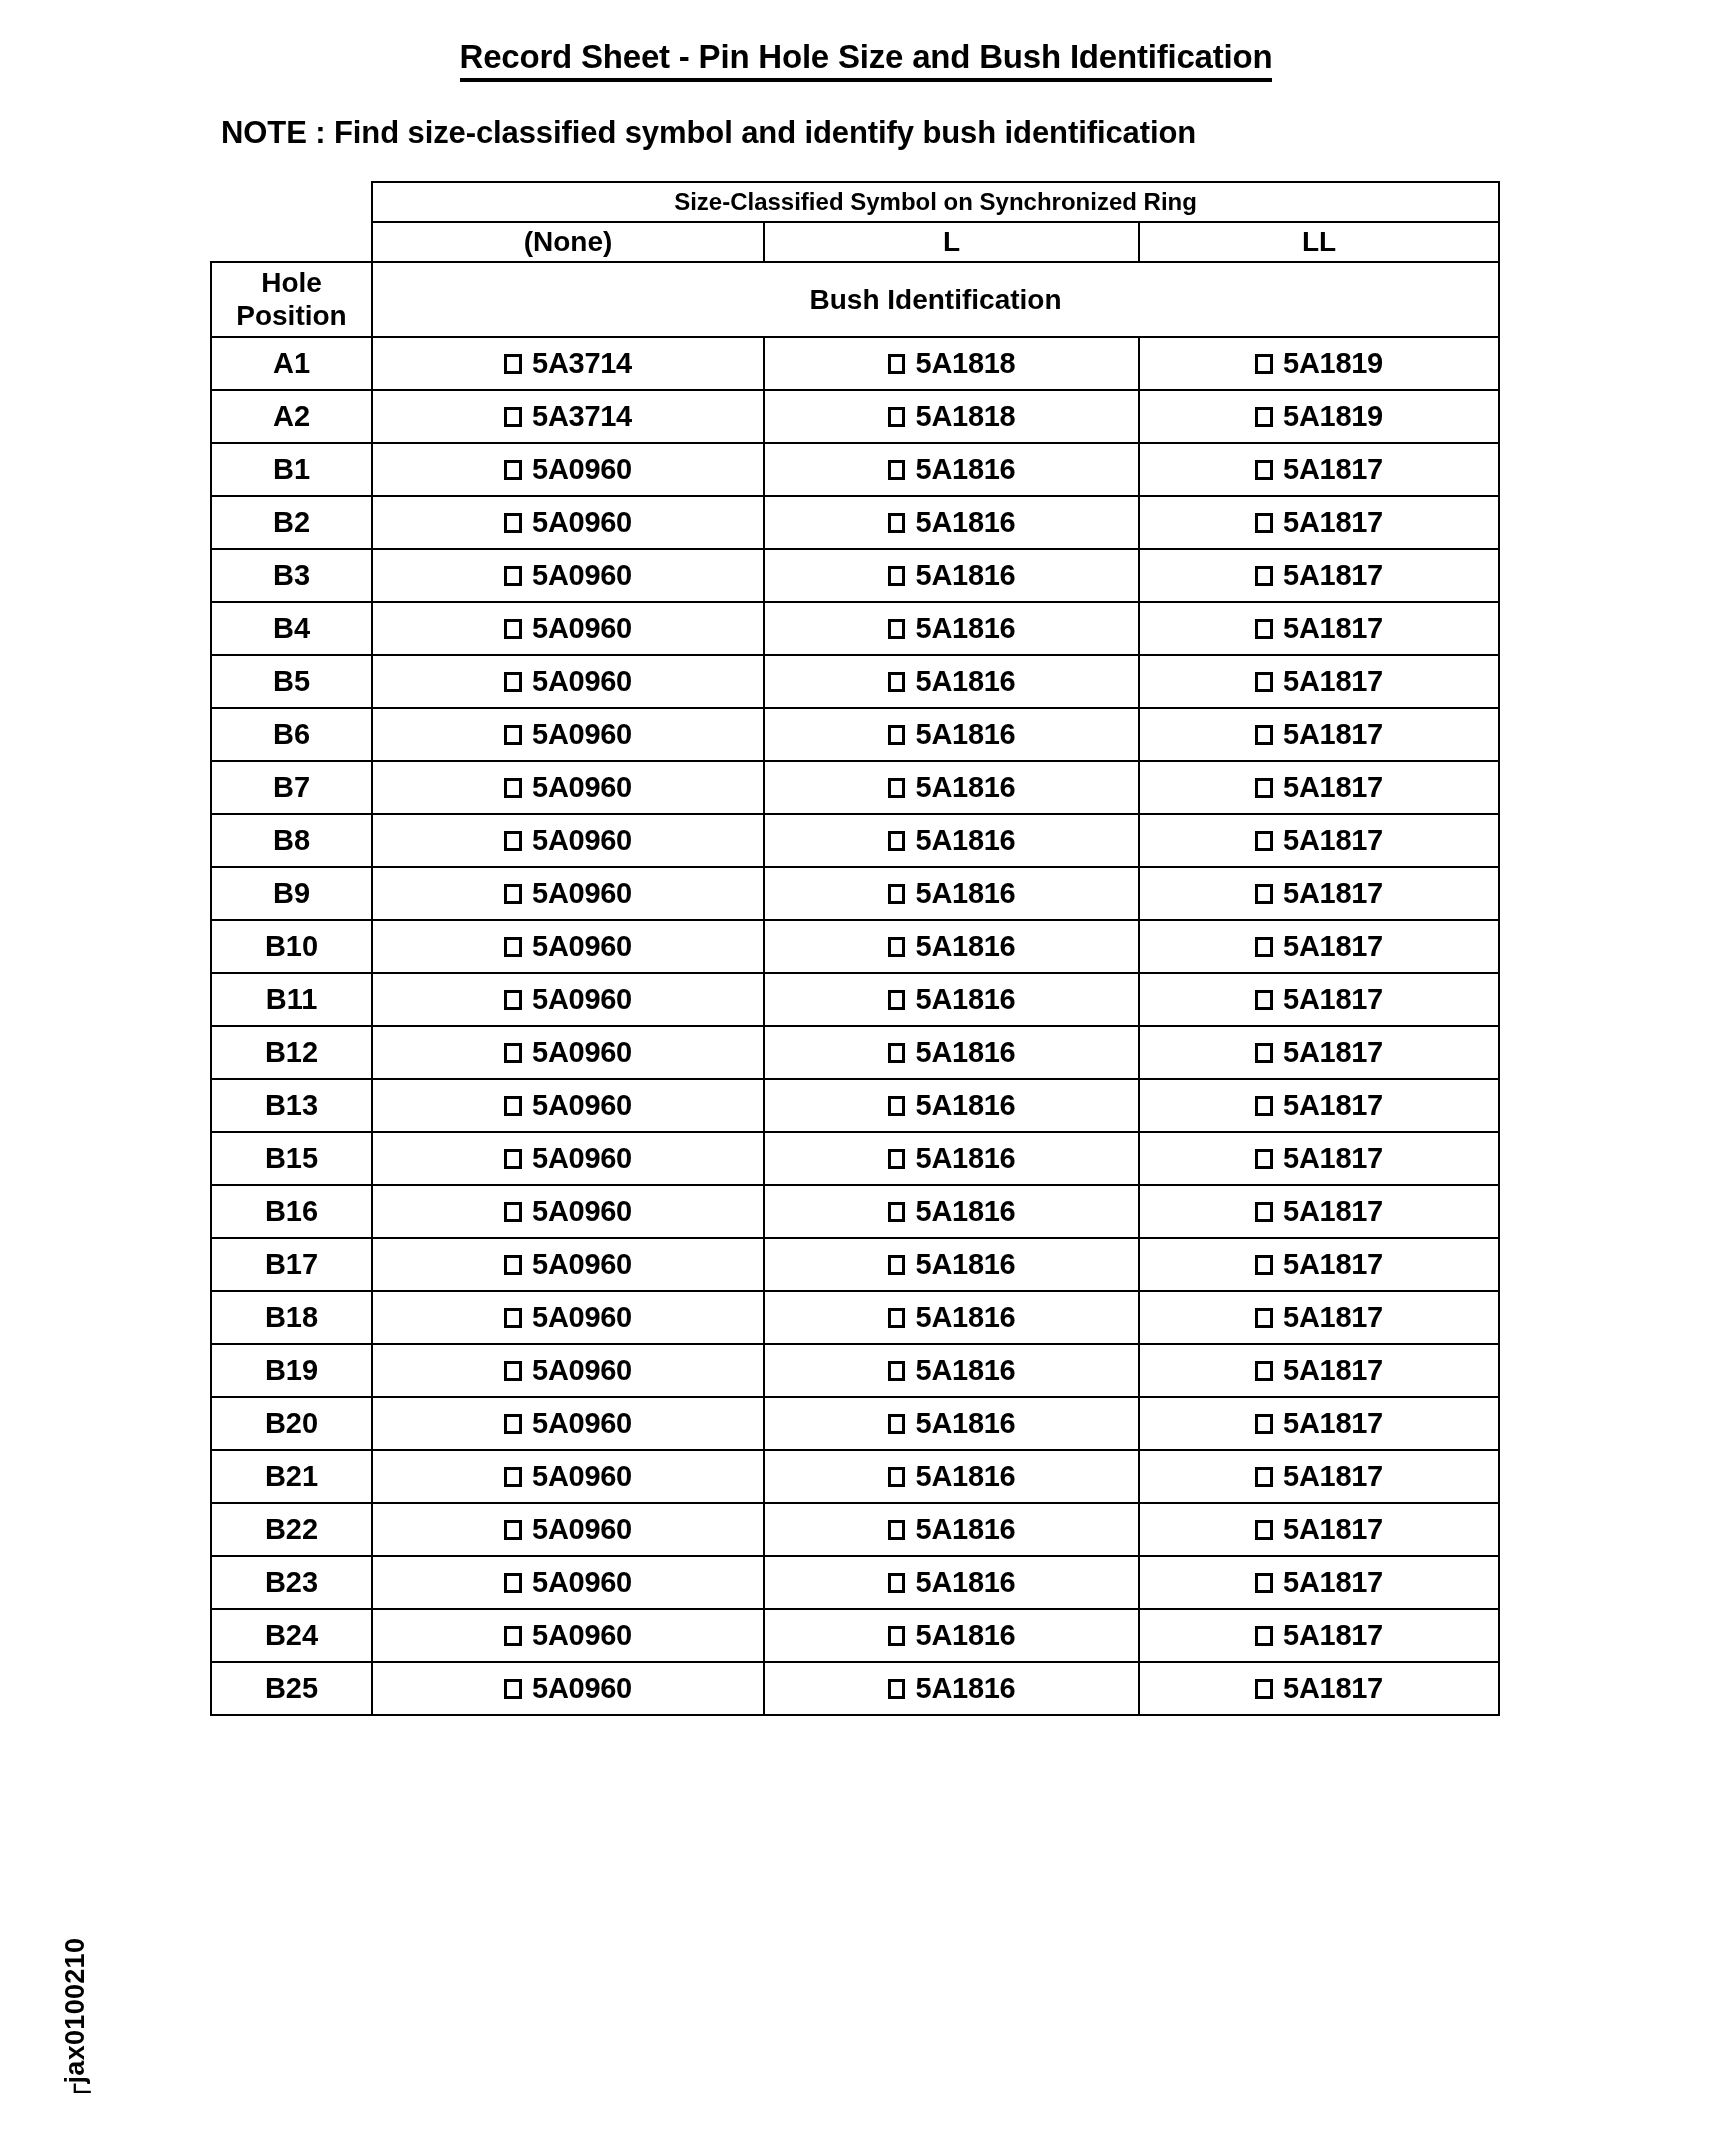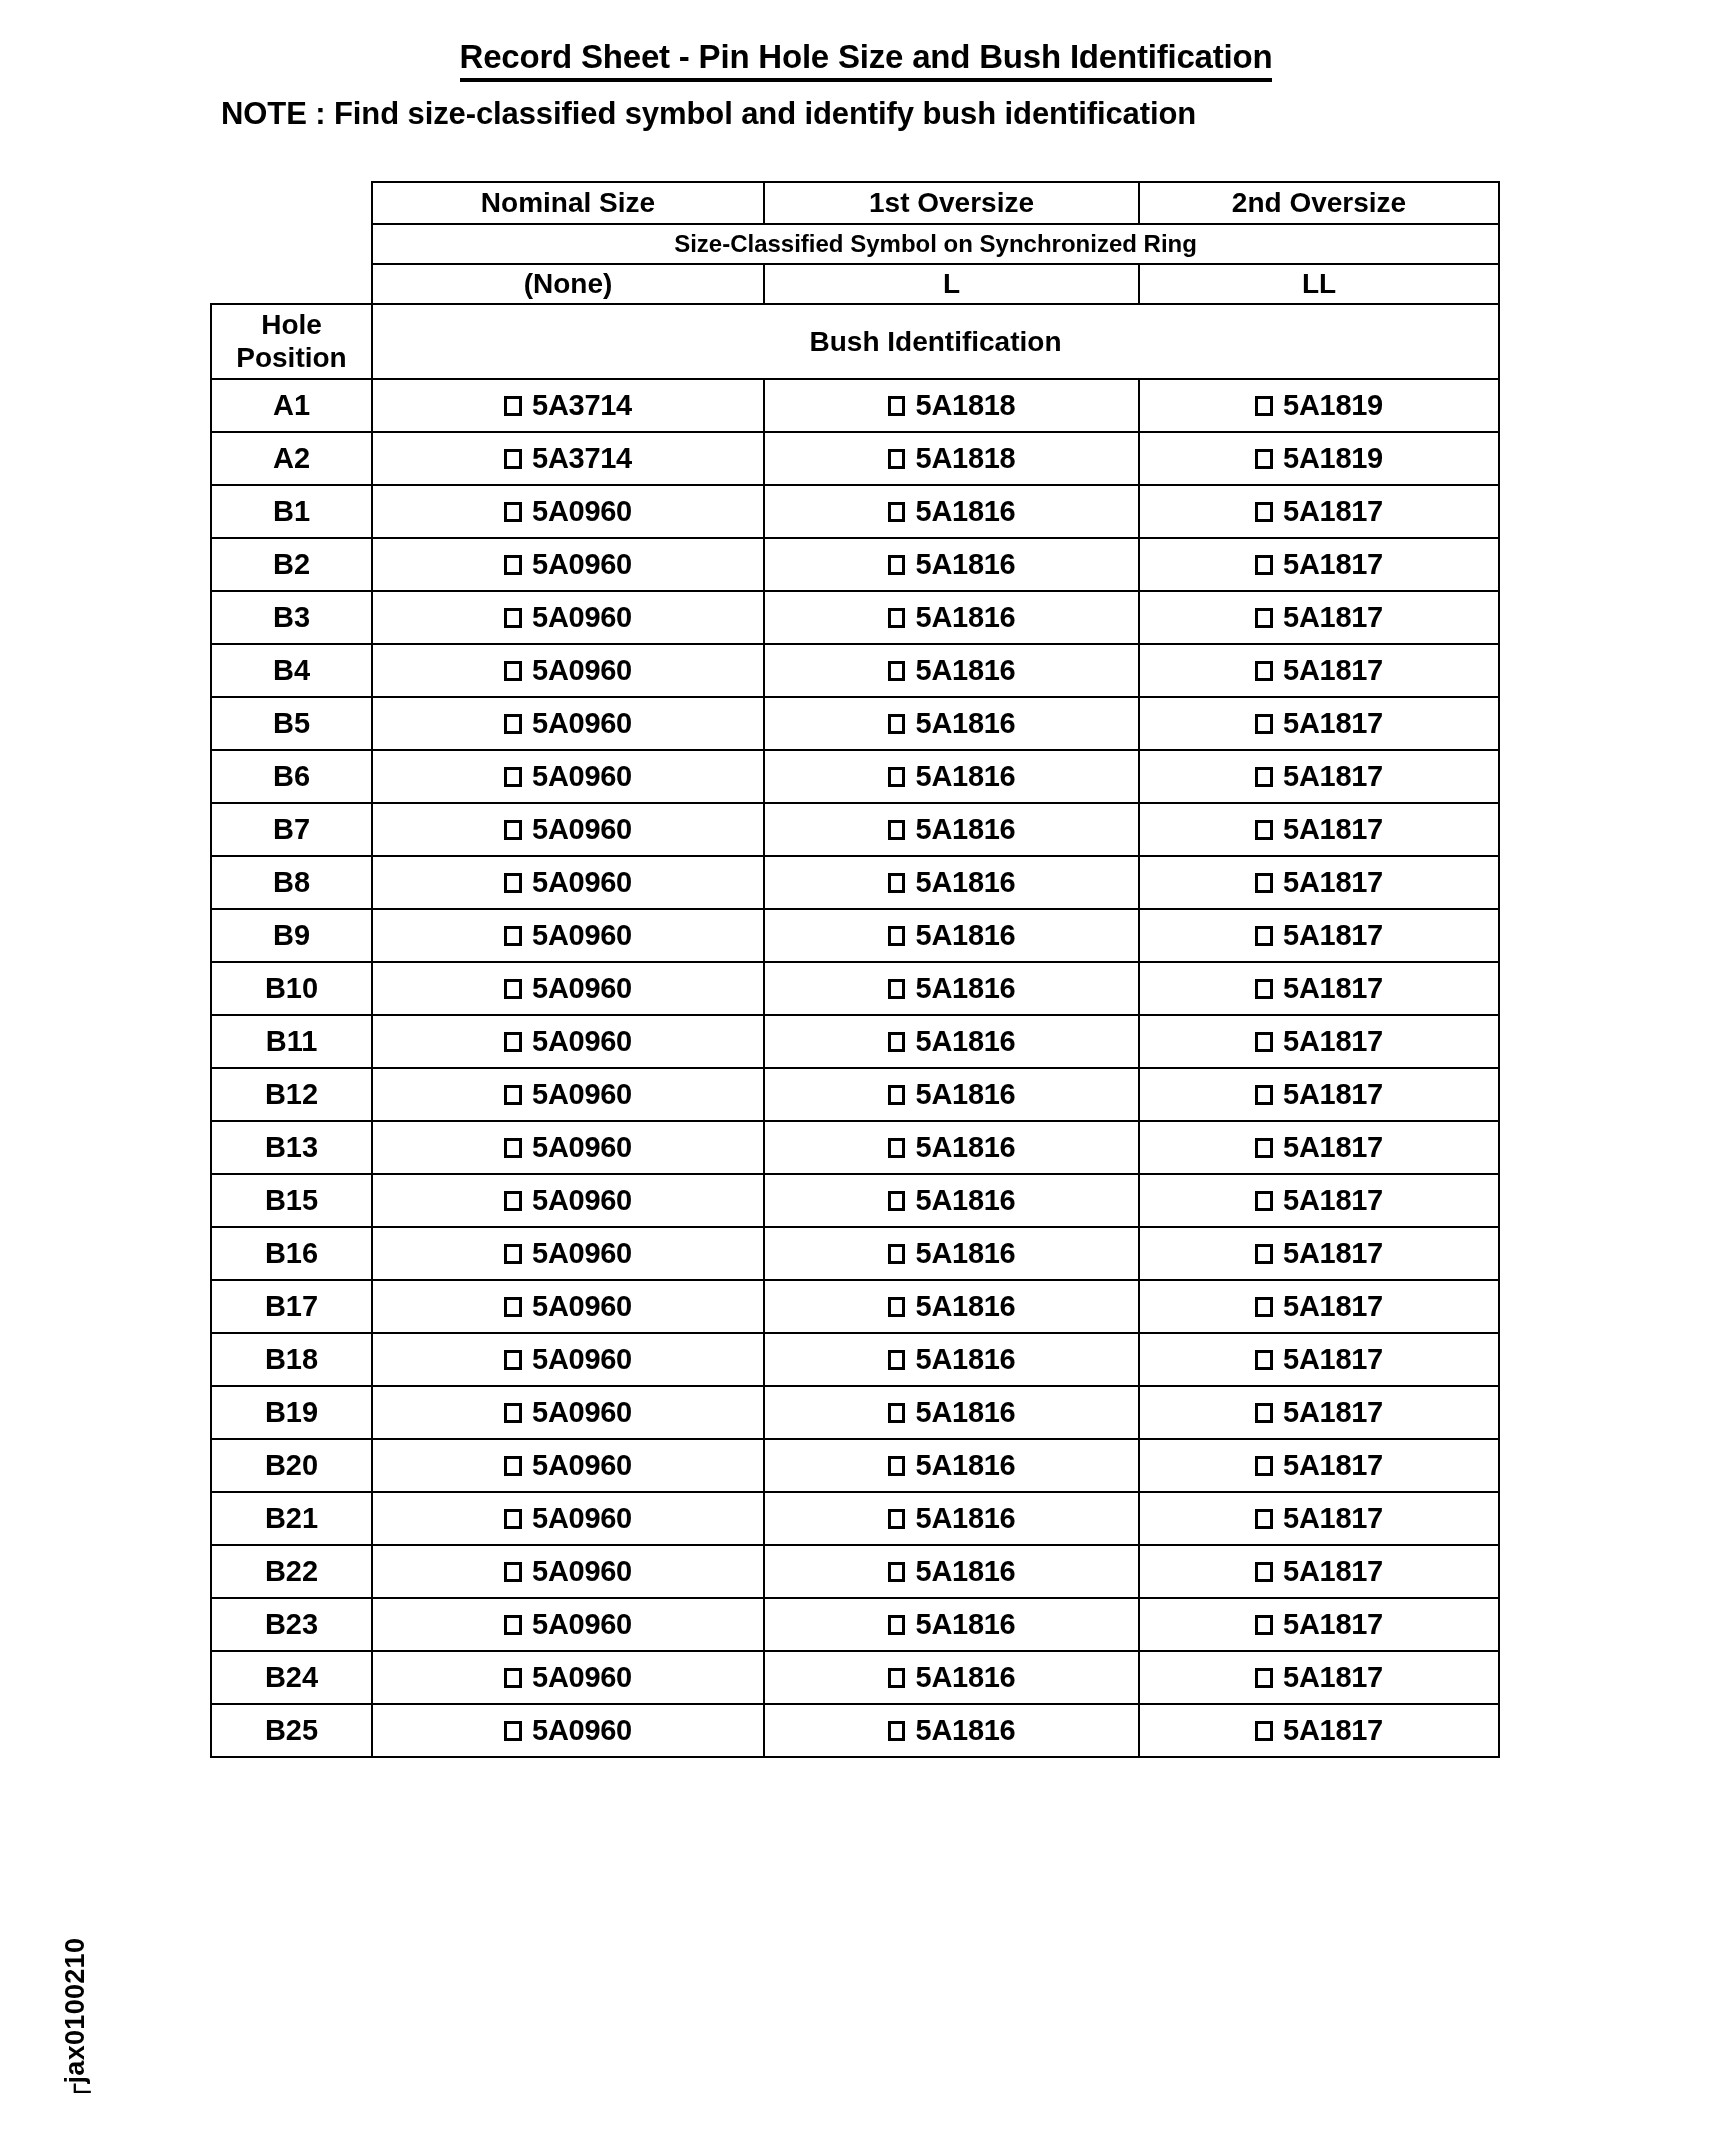--- a/index.html
+++ b/index.html
@@ -29,21 +29,21 @@
   }
   #doc-title span.tx {
     display: inline-block;
     border-bottom: 4.6px solid #000;
     padding-bottom: 2px;
   }
 
   
   #doc-note {
     position: absolute;
-    top: 96px;
+    top: 115px;
     left: 221px;
     font-size: 31px;
     font-weight: bold;
     letter-spacing: -0.1px;
     white-space: nowrap;
   }
 
   
   #record-table {
     position: absolute;
@@ -135,26 +135,20 @@
 
 <div id="record-table">
   <table class="sheet">
     <colgroup>
       <col class="c-hole">
         <col class="c-none">
         <col class="c-l">
         <col class="c-ll">
     </colgroup>
     <tbody id="table-body">
-        <tr class="r-size">
-          <td class="spacer"></td>
-          <td>Nominal Size</td>
-          <td>1st Oversize</td>
-          <td>2nd Oversize</td>
-        </tr>
         <tr class="r-symbol">
           <td class="spacer"></td>
           <td colspan="3">Size-Classified Symbol on Synchronized Ring</td>
         </tr>
         <tr class="r-mark">
           <td class="spacer"></td>
           <td>(None)</td>
           <td>L</td>
           <td>LL</td>
         </tr>

